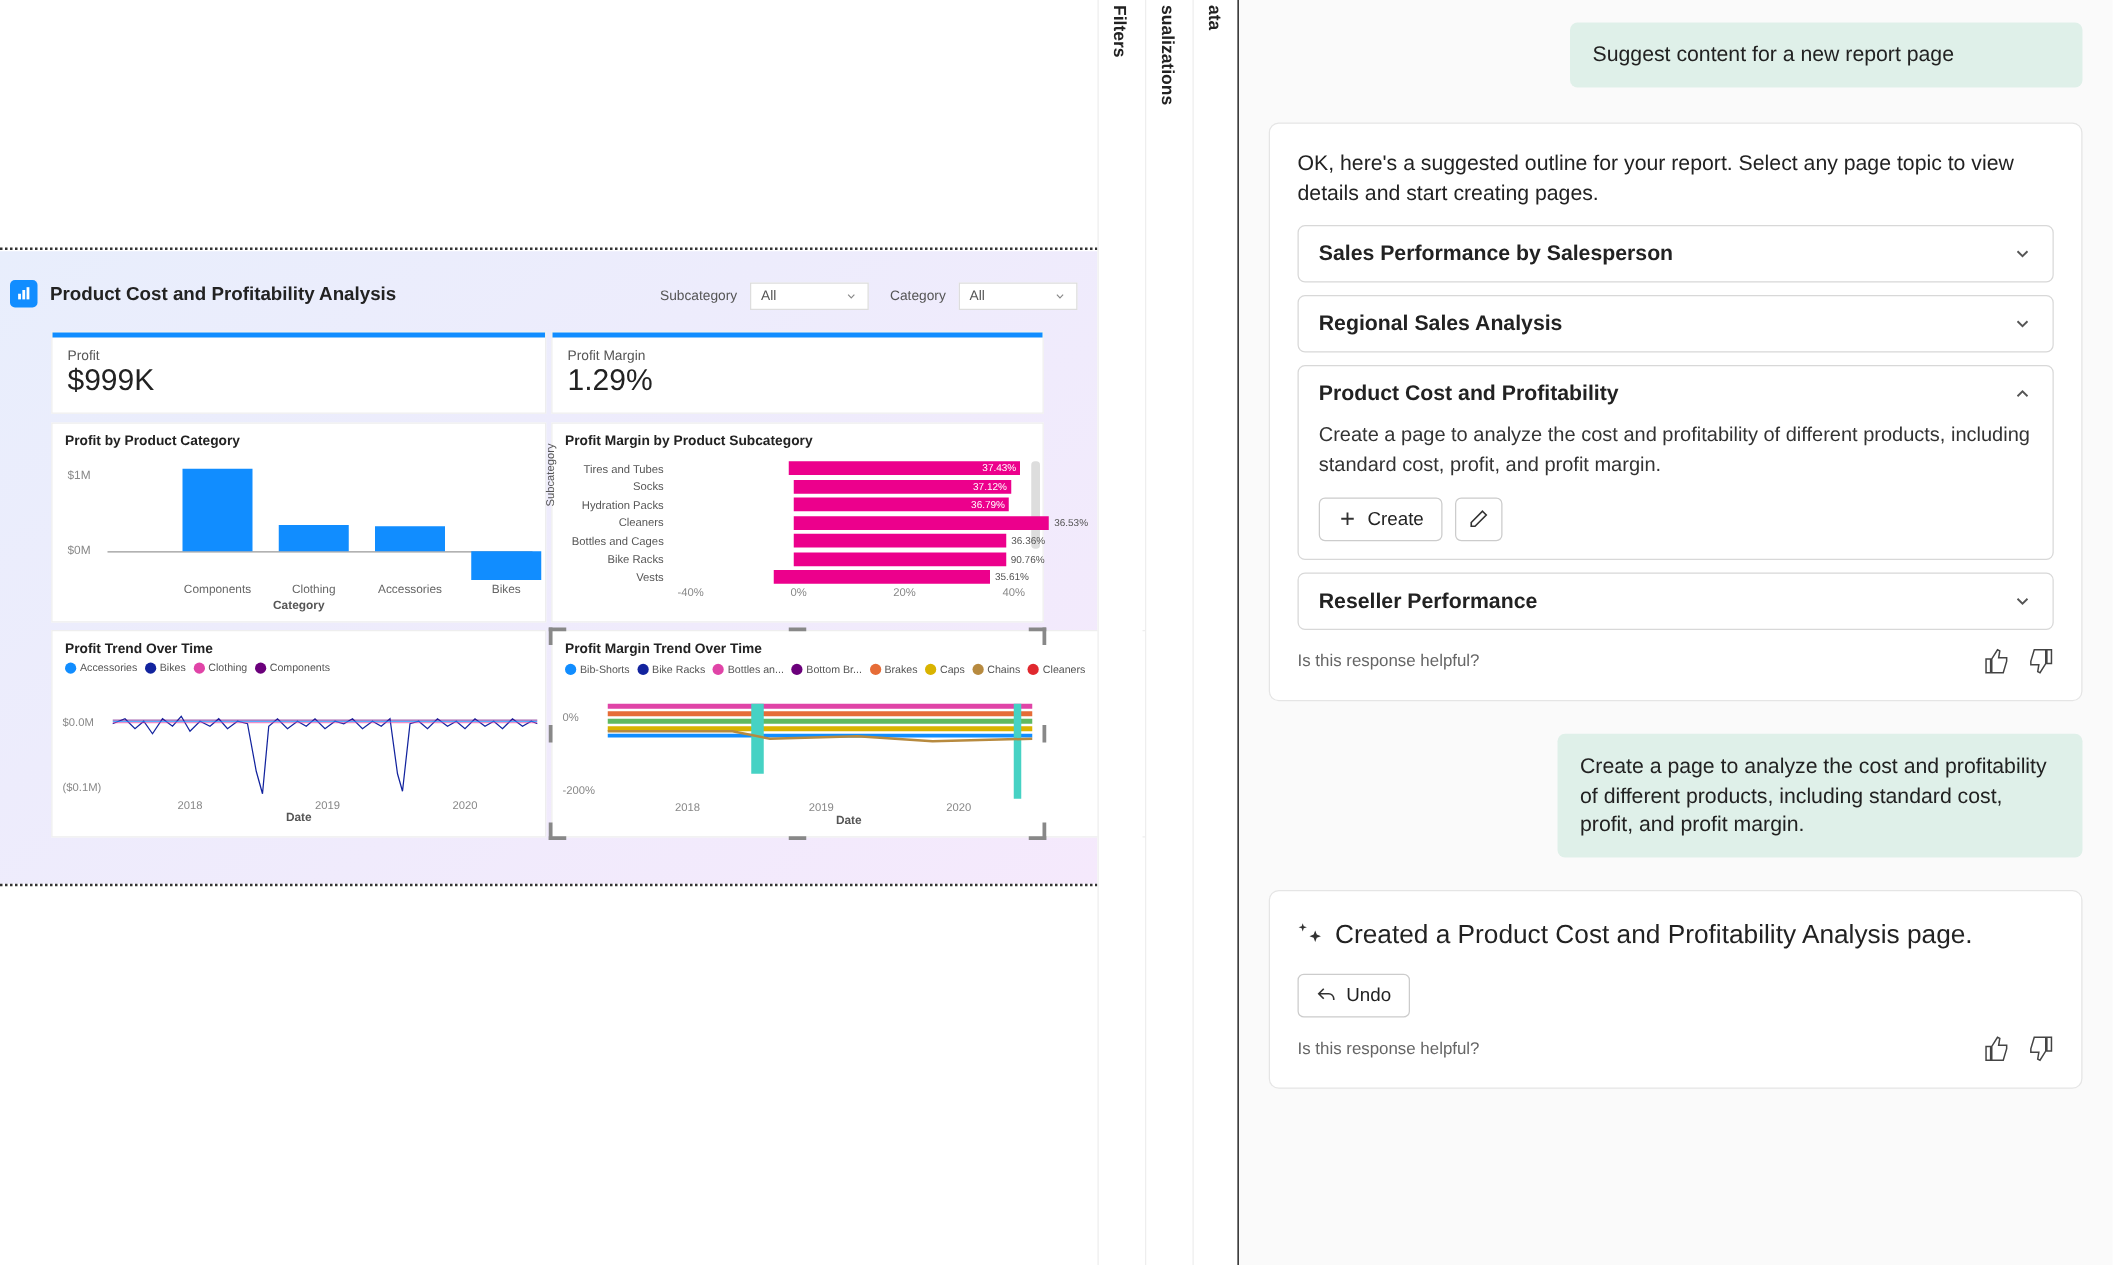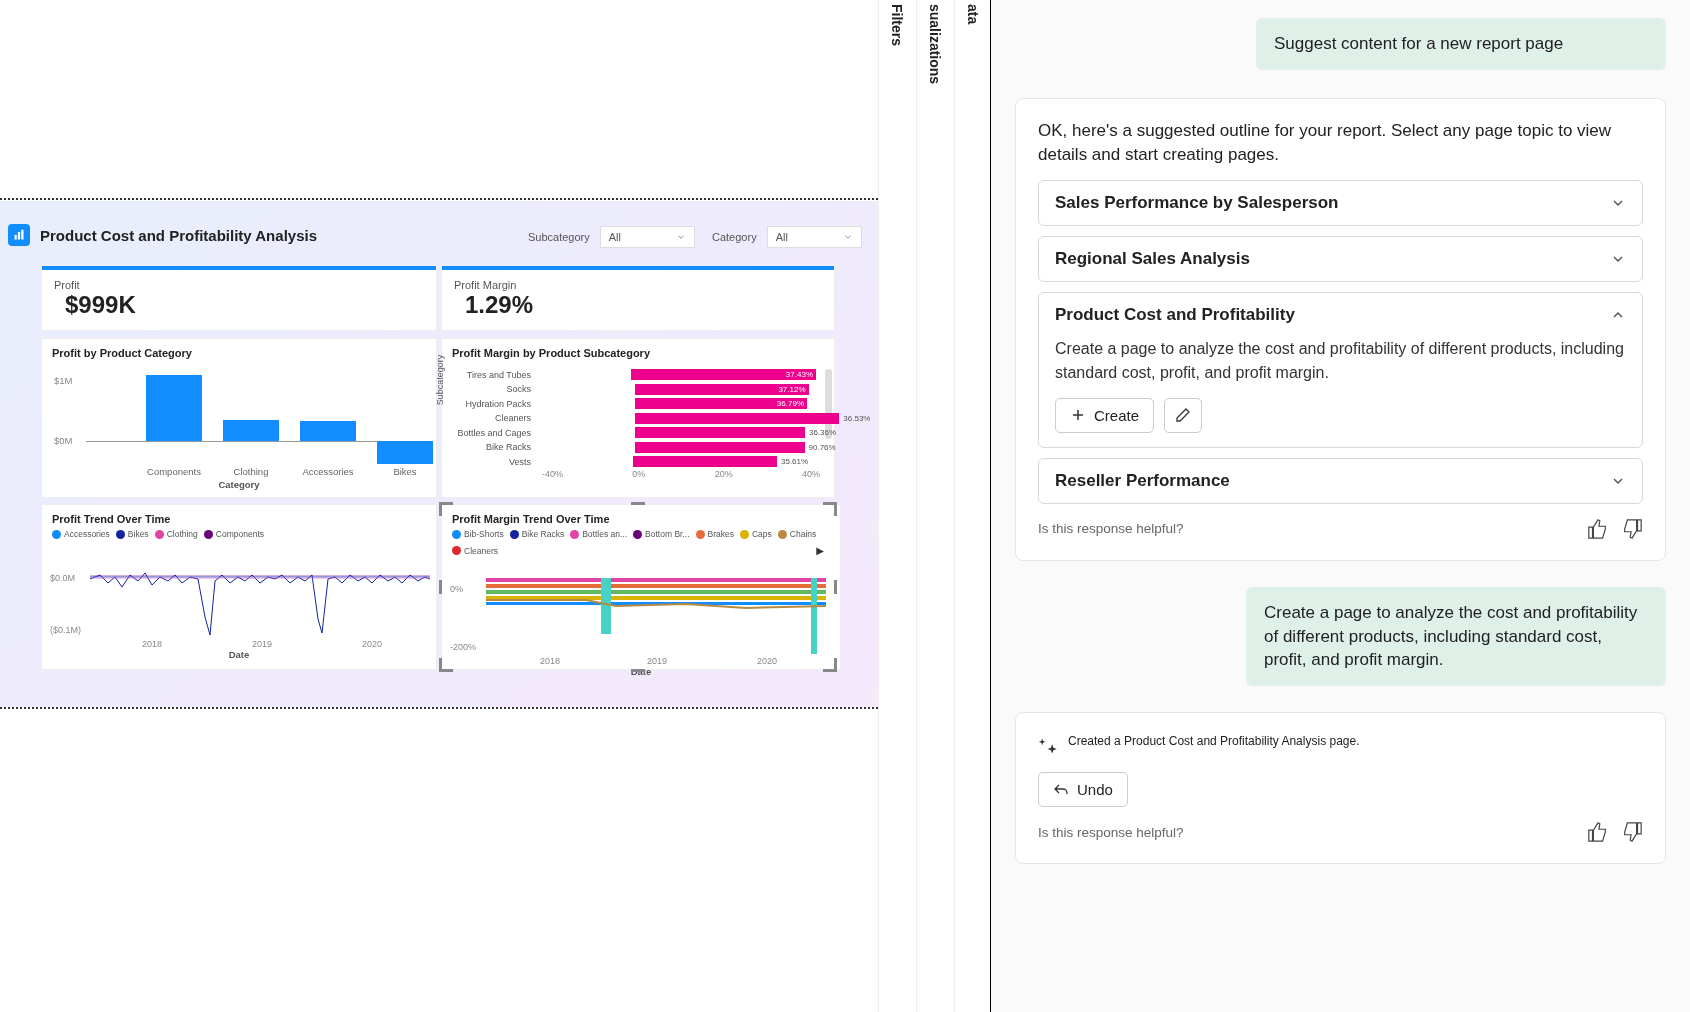--- a/index.html
+++ b/index.html
@@ -17,21 +17,21 @@
 .report-title { font-size: 15px; font-weight: 700; color: #222; }
 .filter-group { position: absolute; display: flex; align-items: center; font-size: 11px; color: #555; }
 .filter-label { margin-right: 10px; }
 .filter-select { border: 1px solid #ddd; background: #fff; padding: 3px 8px; font-size: 11px; color: #555; width: 95px; display: flex; justify-content: space-between; align-items: center; height: 22px; }
 .chev { width: 10px; height: 10px; }
 
 
 .card { position: absolute; background: #fff; border: 1px solid #eee; }
 .card-topbar { height: 4px; background: #118dff; width: 100%; }
 .card-label { font-size: 11px; color: #555; padding: 9px 12px 0 12px; }
-.card-value { font-size: 24px; font-weight: 700; color: #222; padding: 0 12px 10px 12px; margin-left: 11px; }
+.card-value { font-size: 24px; font-weight: 400; color: #222; padding: 0 12px 10px 12px; }
 
 .chart-card { position: absolute; background: #fff; border: 1px solid #eee; }
 .chart-title { font-size: 11px; font-weight: 700; color: #222; padding: 8px 10px 4px 10px; }
 .chart-body { position: relative; }
 
 
 .bar-chart { position: relative; height: 120px; padding: 0 12px; }
 .bar-axis { position: absolute; left: 12px; top: 6px; font-size: 9.5px; color: #888; }
 .bar-col { position: absolute; bottom: 22px; width: 56px; background: #118dff; }
 .bar-cat { position: absolute; bottom: 6px; font-size: 9.5px; color: #666; text-align: center; width: 70px; }
@@ -85,21 +85,21 @@
 .topic-title { font-size: 17px; font-weight: 600; color: #222; }
 .topic-chev { width: 16px; height: 16px; color: #555; }
 .topic-body { padding: 0 16px 14px 16px; }
 .topic-desc { font-size: 16px; color: #333; line-height: 1.45; margin-bottom: 14px; }
 .topic-actions { display: flex; gap: 10px; }
 .btn { border: 1px solid #ccc; background: #fff; border-radius: 5px; padding: 8px 14px; font-size: 15px; display: flex; align-items: center; gap: 8px; cursor: pointer; color: #222; }
 .btn svg { width: 16px; height: 16px; }
 .helpful { display: flex; justify-content: space-between; align-items: center; margin-top: 14px; font-size: 13.5px; color: #666; }
 .thumbs { display: flex; gap: 12px; }
 .thumb-btn { width: 22px; height: 22px; cursor: pointer; color: #444; }
-.status-msg { display: flex; align-items: flex-start; gap: 10px; font-size: 12px; color: #222; line-height: 1.4; }
+.status-msg { display: flex; align-items: flex-start; gap: 10px; font-size: 21px; color: #222; line-height: 1.4; }
 .status-icon { width: 20px; height: 20px; flex-shrink: 0; margin-top: 3px; }
 .legend-more { font-size: 10px; color: #333; cursor: pointer; margin-left: auto; padding-right: 6px; }
 </style>
 </head>
 <body>
 
 <div class="canvas-area">
   <div class="canvas-divider" style="top:198px;"></div>
   <div class="gradient-bg" style="top:201px; height:506px;"></div>
   <div class="canvas-divider" style="top:707px;"></div>
@@ -200,21 +200,21 @@
             </div>
           </div>
           <div class="hbar-row" style="top: 78.5px; left: 10px;">
             <div class="hbar-label">Bike Racks</div>
             <div class="hbar-bar" style="position: absolute; left: 183.333px; width: 169.213px;">
               <div class="hbar-val-out">90.76%</div>
             </div>
           </div>
           <div class="hbar-row" style="top: 93px; left: 10px;">
             <div class="hbar-label">Vests</div>
-            <div class="hbar-bar" style="position: absolute; left: 181px; width: 144px;">
+            <div class="hbar-bar" style="position: absolute; left: 167px; width: 173px;">
               <div class="hbar-val-out">35.61%</div>
             </div>
           </div>
         </div>
       <div class="hbar-xaxis">
         <span>-40%</span>
         <span>0%</span>
         <span>20%</span>
         <span>40%</span>
       </div>
@@ -250,21 +250,21 @@
         <path d="M0 31 L340 31" stroke="#e044a7" stroke-width="1" fill="none" opacity="0.6"></path>
         <path d="M0 29 L340 29" stroke="#6b007b" stroke-width="1" fill="none" opacity="0.6"></path>
       </svg>
       <div class="line-xlabel" style="left:100px;">2018</div>
       <div class="line-xlabel" style="left:210px;">2019</div>
       <div class="line-xlabel" style="left:320px;">2020</div>
       <div class="line-axislabel">Date</div>
     </div>
   </div>
 
-  <div class="chart-card" style="left:441px; top:504px; width:400px; height:166px;">
+  <div class="chart-card" style="left:441px; top:504px; width:476px; height:166px;">
     <div class="chart-title">Profit Margin Trend Over Time</div>
     <div class="legend" id="legend-margin">
         <div class="legend-item">
           <div class="legend-dot" style="background: rgb(17, 141, 255);"></div>
           <span>Bib-Shorts</span>
         </div>
         <div class="legend-item">
           <div class="legend-dot" style="background: rgb(18, 35, 158);"></div>
           <span>Bike Racks</span>
         </div>

